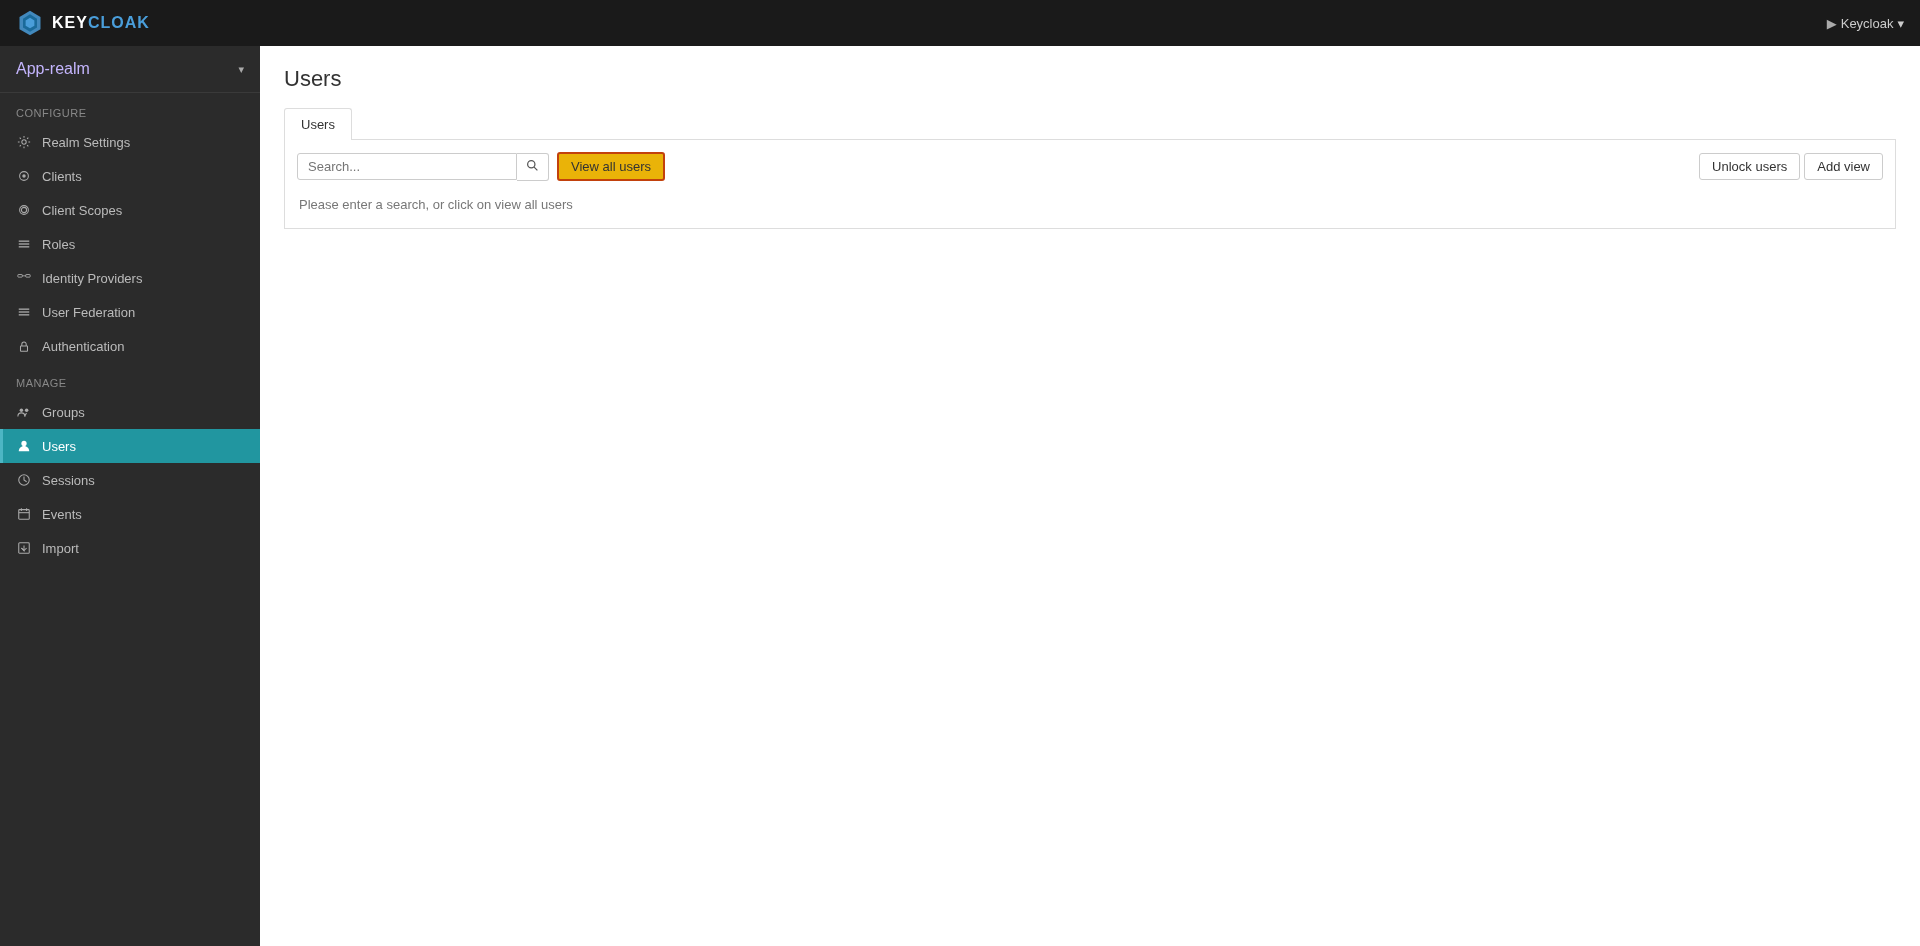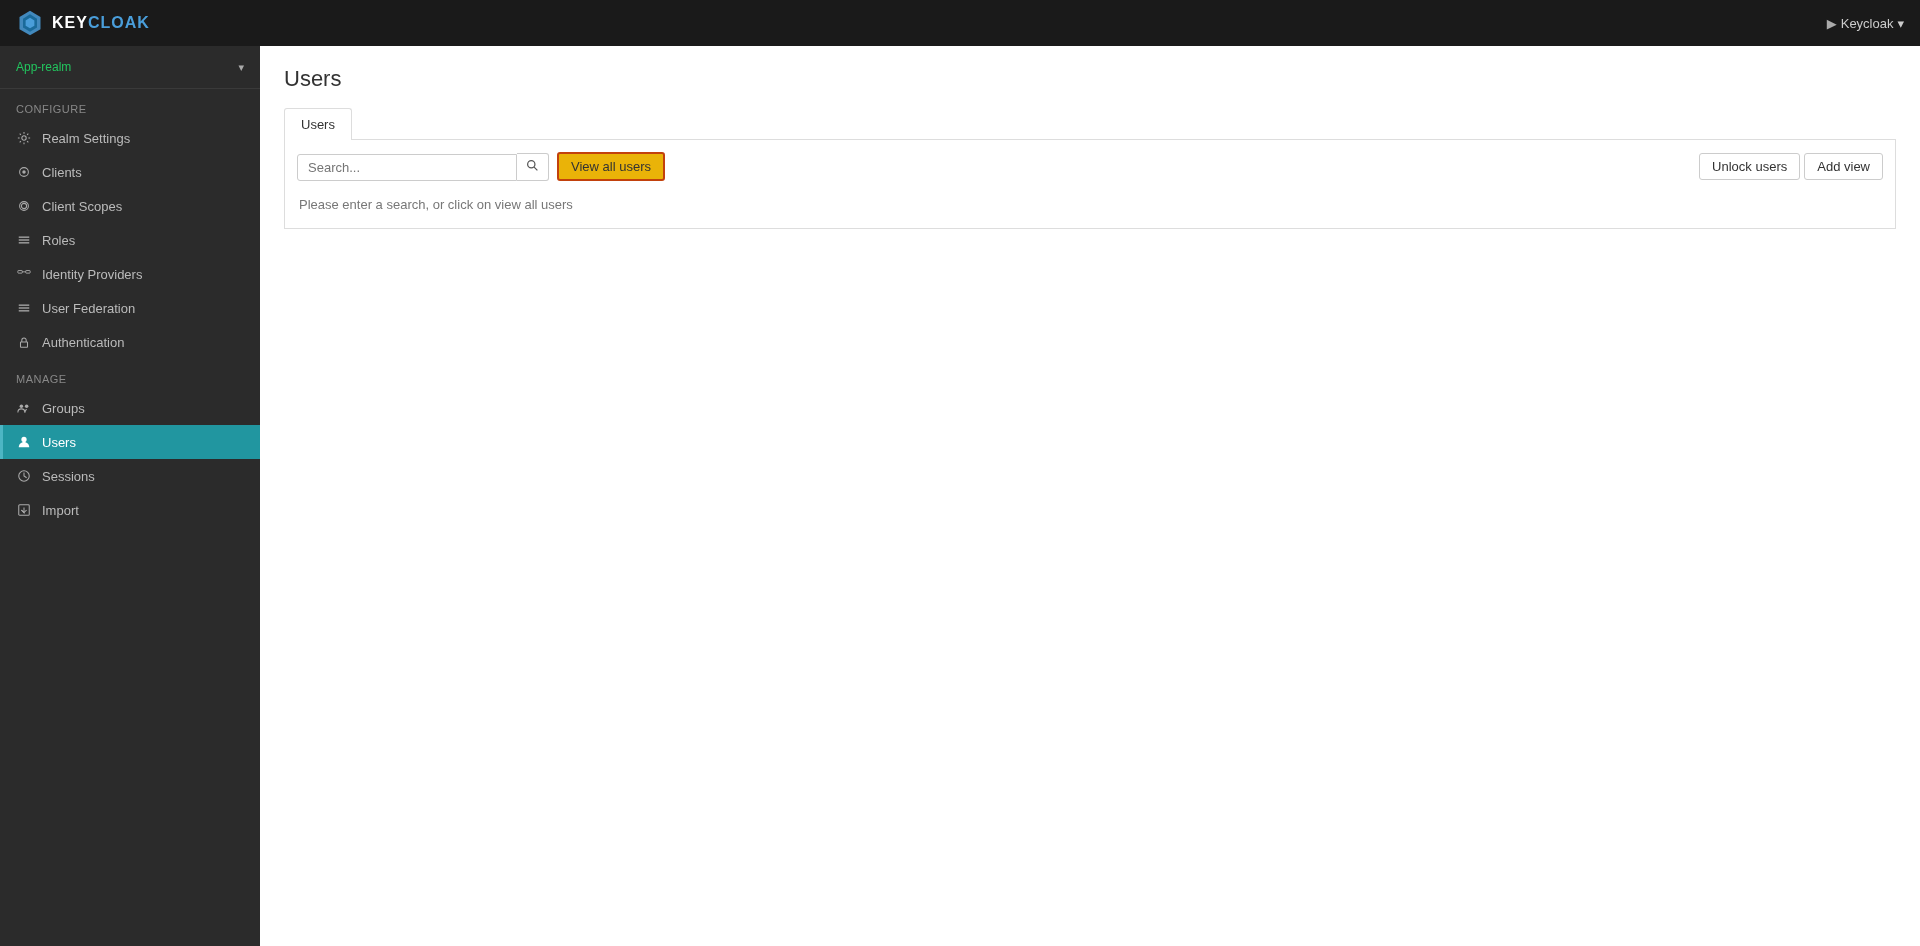--- a/index.html
+++ b/index.html
@@ -60,22 +60,22 @@
     }
     .realm-selector {
       display: flex;
       align-items: center;
       justify-content: space-between;
       padding: 14px 16px;
       border-bottom: 1px solid #3a3a3a;
       cursor: pointer;
     }
     .realm-selector span {
-      color: #22c55e;
-      font-size: 12px;
+      color: #c4b5fd;
+      font-size: 16px;
     }
     .realm-selector .chevron {
       color: #aaa;
       font-size: 11px;
     }
     .sidebar-section-label {
       color: #888;
       font-size: 11px;
       text-transform: uppercase;
       letter-spacing: 0.5px;
@@ -155,21 +155,21 @@
 
     
     .search-row {
       display: flex;
       align-items: center;
       justify-content: space-between;
       margin-bottom: 8px;
     }
     .search-left {
       display: flex;
-      align-items: flex-end;
+      align-items: center;
       gap: 4px;
     }
     .search-input-wrapper {
       position: relative;
       display: flex;
       align-items: center;
     }
     .search-input {
       border: 1px solid #ccc;
       border-radius: 3px 0 0 3px;
@@ -360,20 +360,31 @@
     <div class="sidebar-item">
       <span class="item-icon">
         <svg class="icon-svg" viewBox="0 0 16 16">
             <circle cx="8" cy="8" r="6" fill="none" stroke="currentColor" stroke-width="1.2"></circle>
             <polyline points="8,4 8,8 11,10" stroke="currentColor" stroke-width="1.2" fill="none"></polyline>
           </svg>
       </span>
       <span>Sessions</span>
     </div>
 
+    <div class="sidebar-item">
+      <span class="item-icon">
+        <svg class="icon-svg" viewBox="0 0 16 16">
+            <rect x="2" y="3" width="12" height="11" rx="1" fill="none" stroke="currentColor" stroke-width="1.2"></rect>
+            <line x1="5" y1="1.5" x2="5" y2="4.5" stroke="currentColor" stroke-width="1.2"></line>
+            <line x1="11" y1="1.5" x2="11" y2="4.5" stroke="currentColor" stroke-width="1.2"></line>
+            <line x1="2" y1="6.5" x2="14" y2="6.5" stroke="currentColor" stroke-width="1.2"></line>
+          </svg>
+      </span>
+      <span>Events</span>
+    </div>
 
     <div class="sidebar-item">
       <span class="item-icon">
         <svg class="icon-svg" viewBox="0 0 16 16">
             <rect x="2" y="2" width="12" height="12" rx="1" fill="none" stroke="currentColor" stroke-width="1.2"></rect>
             <polyline points="8,5 8,11 5,8" stroke="currentColor" stroke-width="1.2" fill="none"></polyline>
             <line x1="11" y1="9" x2="11" y2="9" stroke="currentColor" stroke-width="1"></line>
             <polyline points="5,8 8,11 11,8" stroke="currentColor" stroke-width="1.2" fill="none"></polyline>
           </svg>
       </span>

